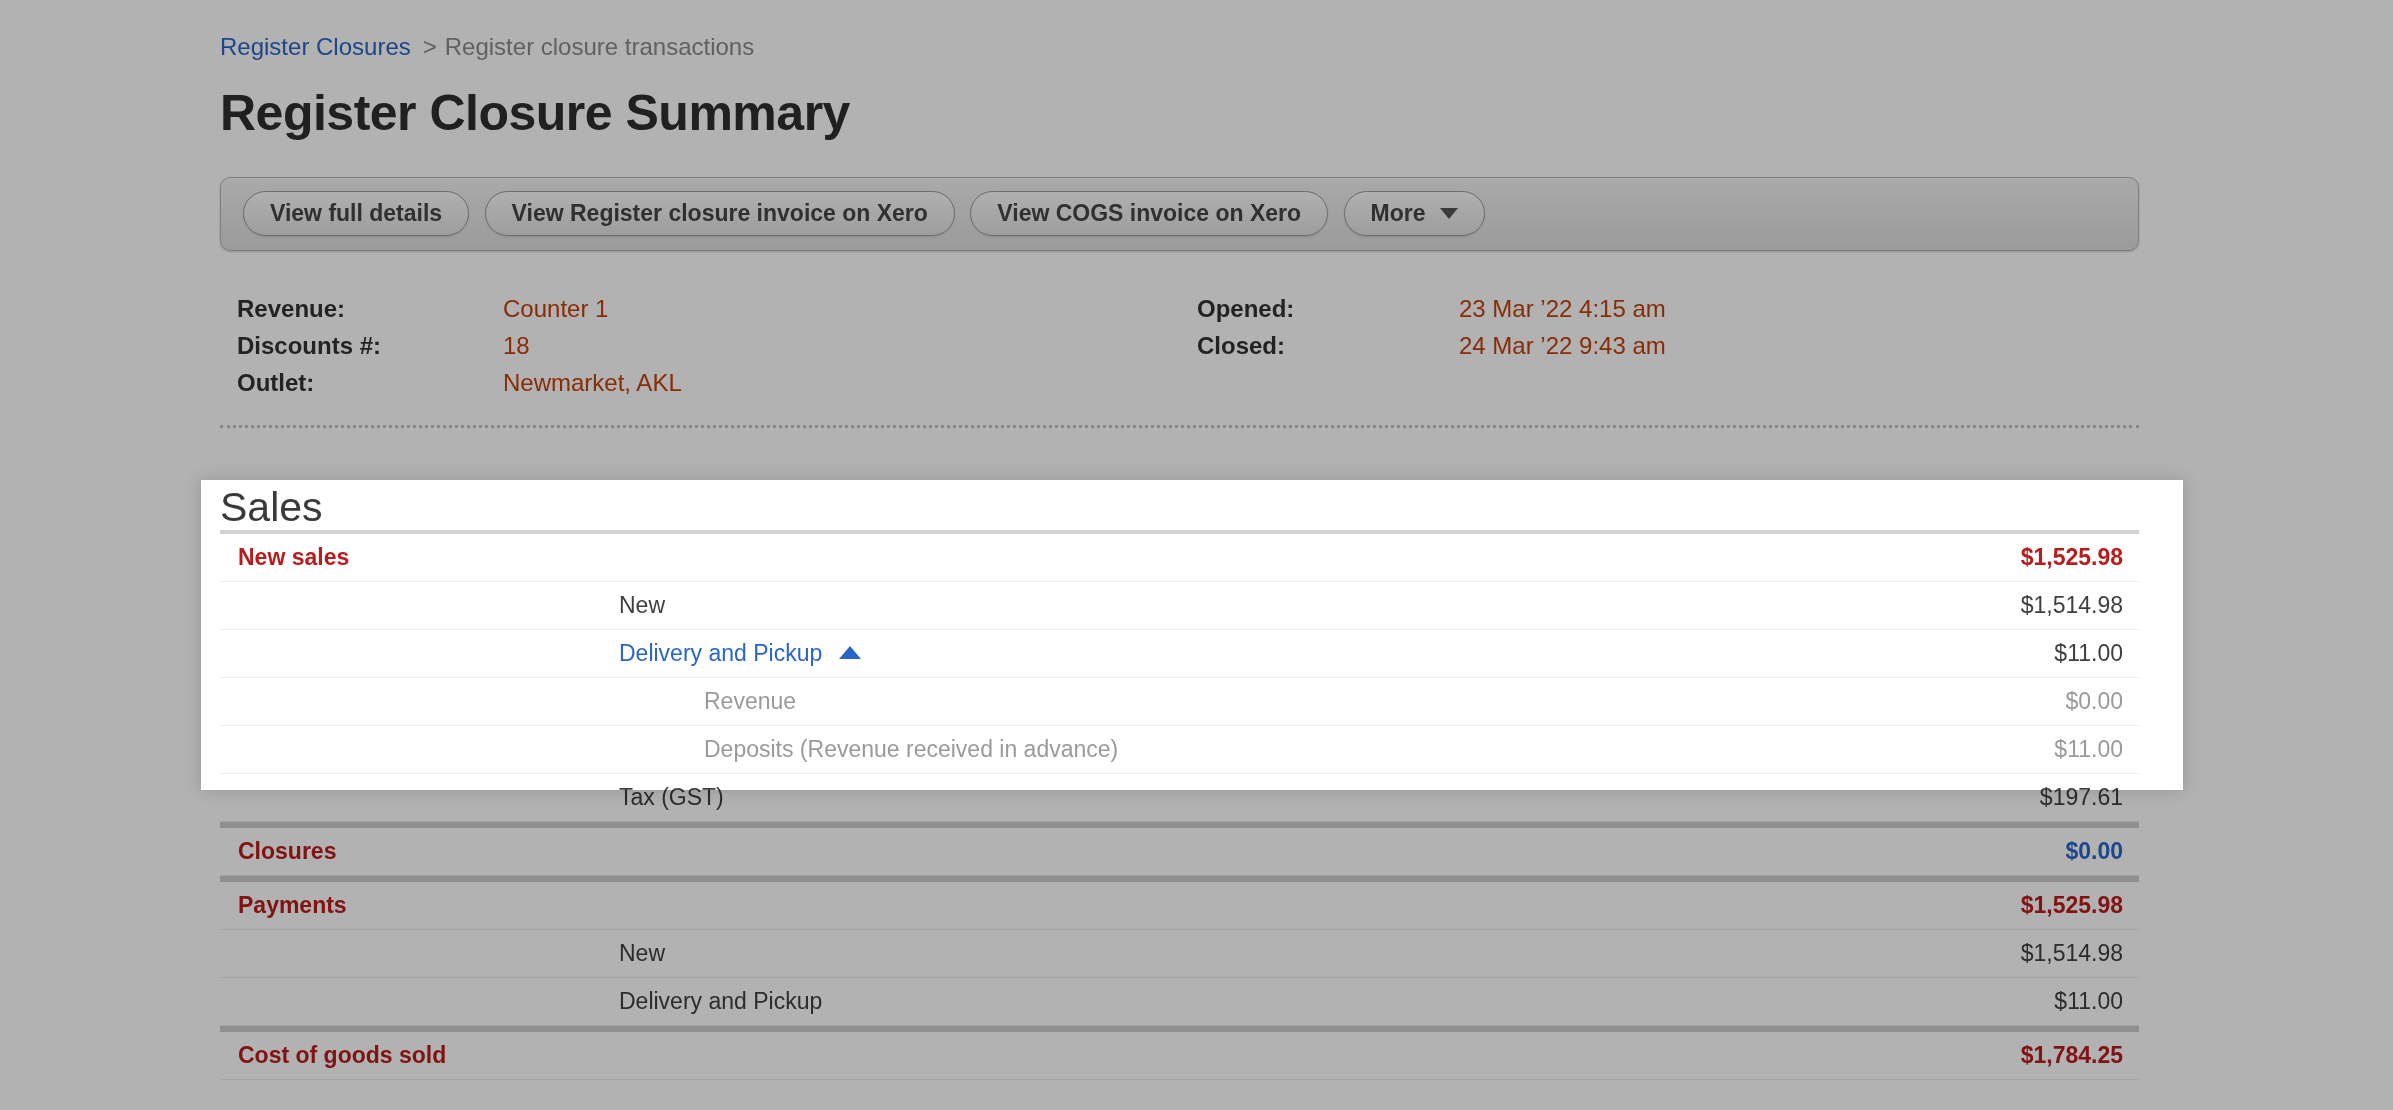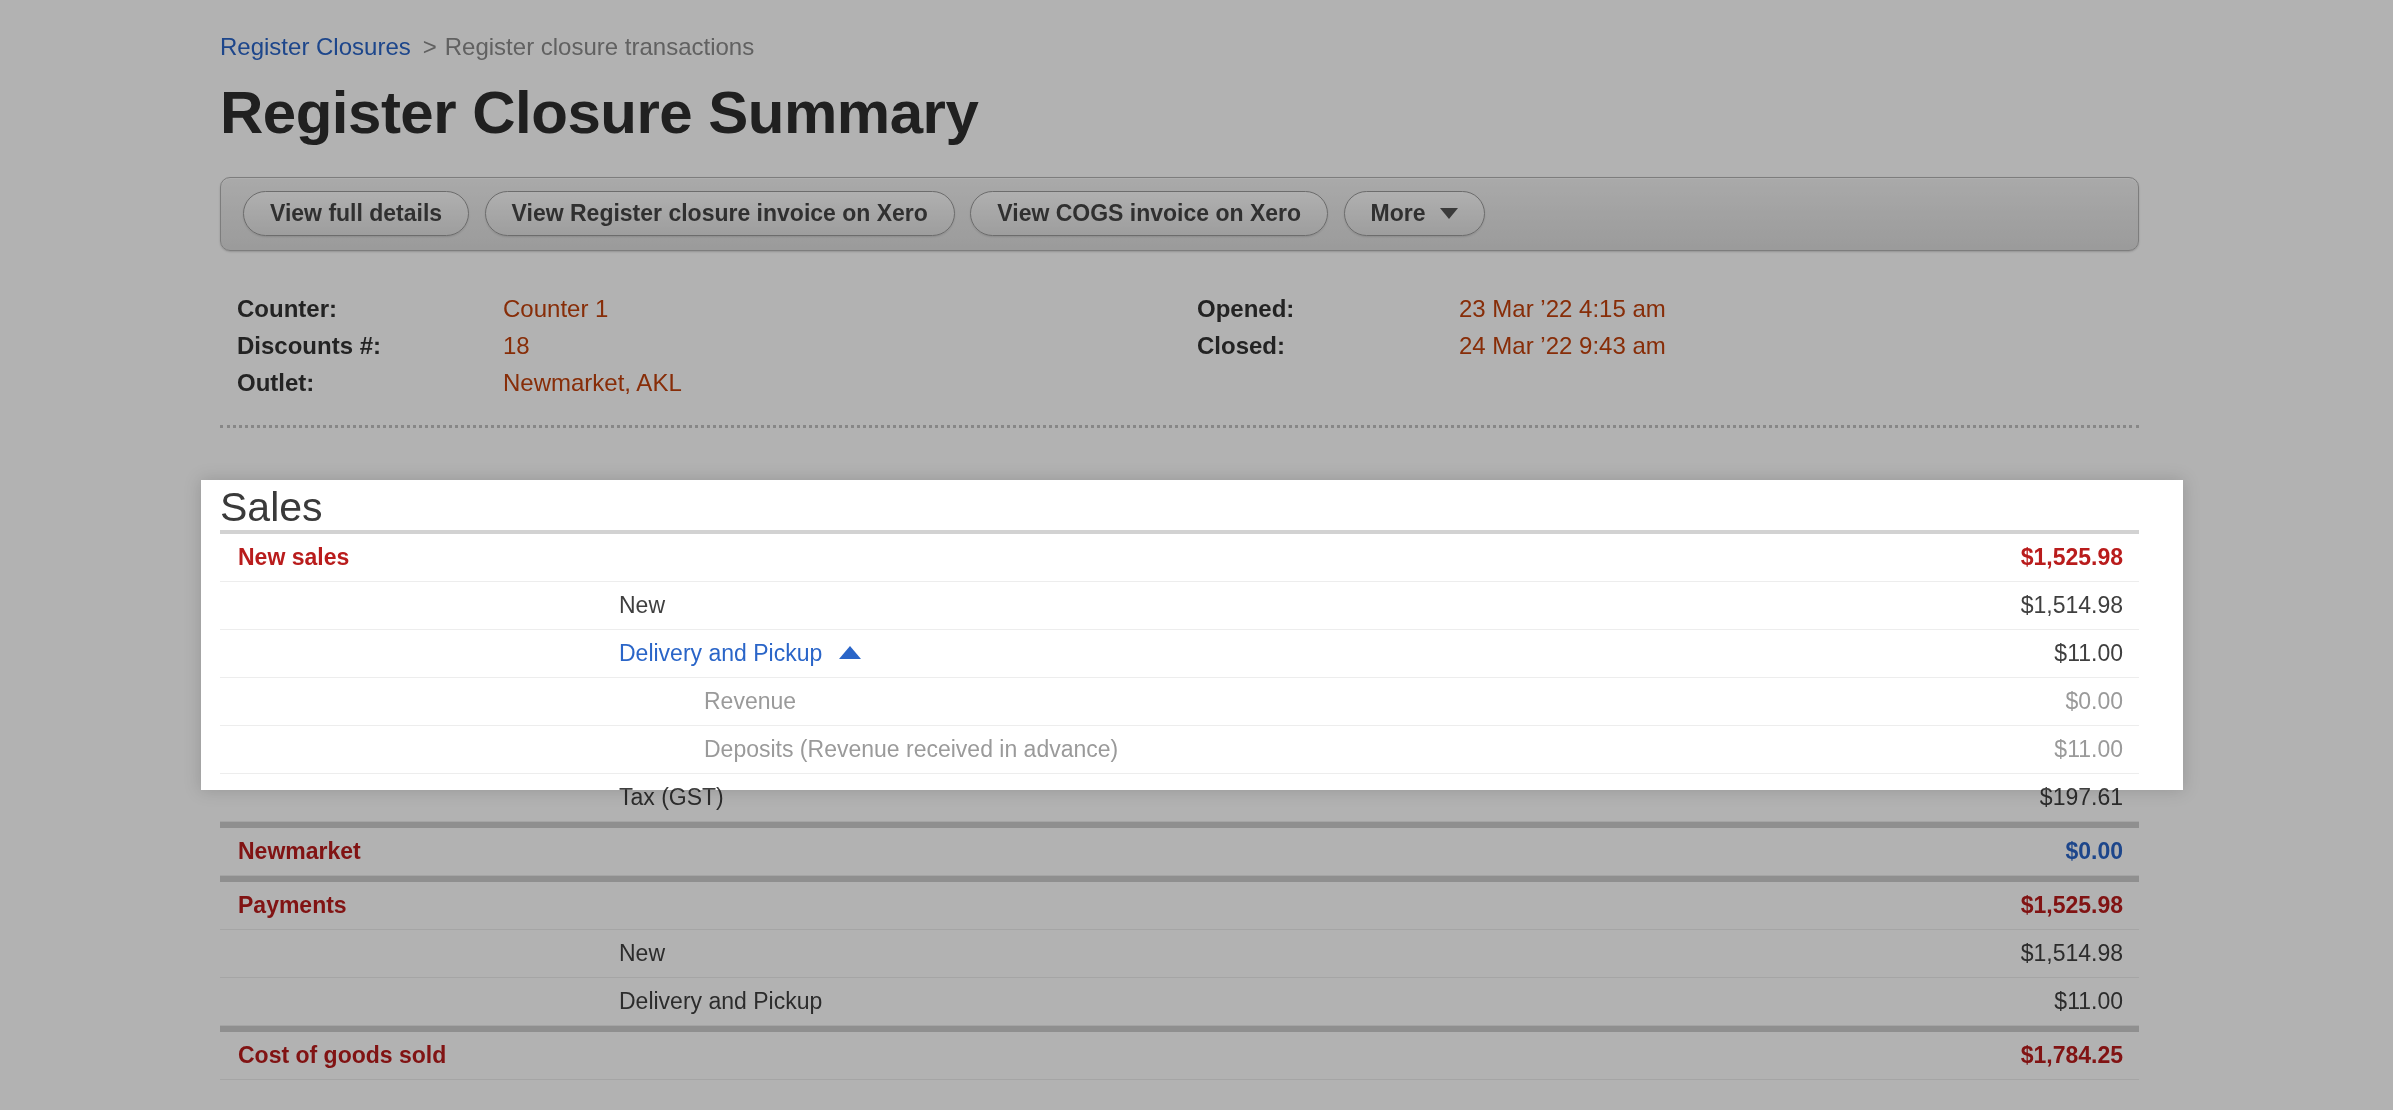--- a/index.html
+++ b/index.html
@@ -13,21 +13,21 @@
   .content { position:absolute; left:220px; top:0; width:1919px; }
 
   
   .breadcrumb { padding-top:33px; font-size:24px; }
   .breadcrumb a { color:#2a65c8; text-decoration:none; cursor:pointer; }
   .breadcrumb .crumb-sep, .breadcrumb .crumb-current { color:#8b8b8b; }
   .breadcrumb .crumb-sep { margin:0 8px 0 12px; }
 
   
   h1.page-title {
-    margin-top:26px; font-size:60px; line-height:52px;
+    margin-top:26px; font-size:50px; line-height:52px;
     font-weight:bold; color:#2e2e2e; letter-spacing:-0.5px;
   }
 
   
   .toolbar {
     margin-top:38px; height:74px; padding:13px 0 0 22px;
     border:1px solid #b3b3b3; border-radius:10px;
     background:linear-gradient(#f3f3f3,#dedede);
     box-shadow:inset 0 1px 0 rgba(255,255,255,.65), 0 1px 2px rgba(0,0,0,.18);
   }
@@ -105,21 +105,21 @@
     <button class="btn">View COGS invoice on Xero</button>
     <button class="btn">
         <span>More</span>
         <span class="caret-down"></span>
       </button>
   </div>
 
   <div class="info">
     <div class="info-col-left">
       <div class="info-row">
-        <span class="info-label">Counter:</span>
+        <span class="info-label">Revenue:</span>
         <span class="info-value">Counter 1</span>
       </div>
       <div class="info-row">
         <span class="info-label">Discounts #:</span>
         <span class="info-value">18</span>
       </div>
       <div class="info-row">
         <span class="info-label">Outlet:</span>
         <span class="info-value">Newmarket, AKL</span>
       </div>
@@ -169,21 +169,21 @@
     </div>
 
     <div class="row l1">
       <span class="label">Tax (GST)</span>
       <span class="value">$197.61</span>
     </div>
 
     <div class="sep"></div>
 
     <div class="row bold">
-      <span class="label">Newmarket</span>
+      <span class="label">Closures</span>
       <span class="value blue">$0.00</span>
     </div>
 
     <div class="sep"></div>
 
     <div class="row bold">
       <span class="label">Payments</span>
       <span class="value">$1,525.98</span>
     </div>
 

